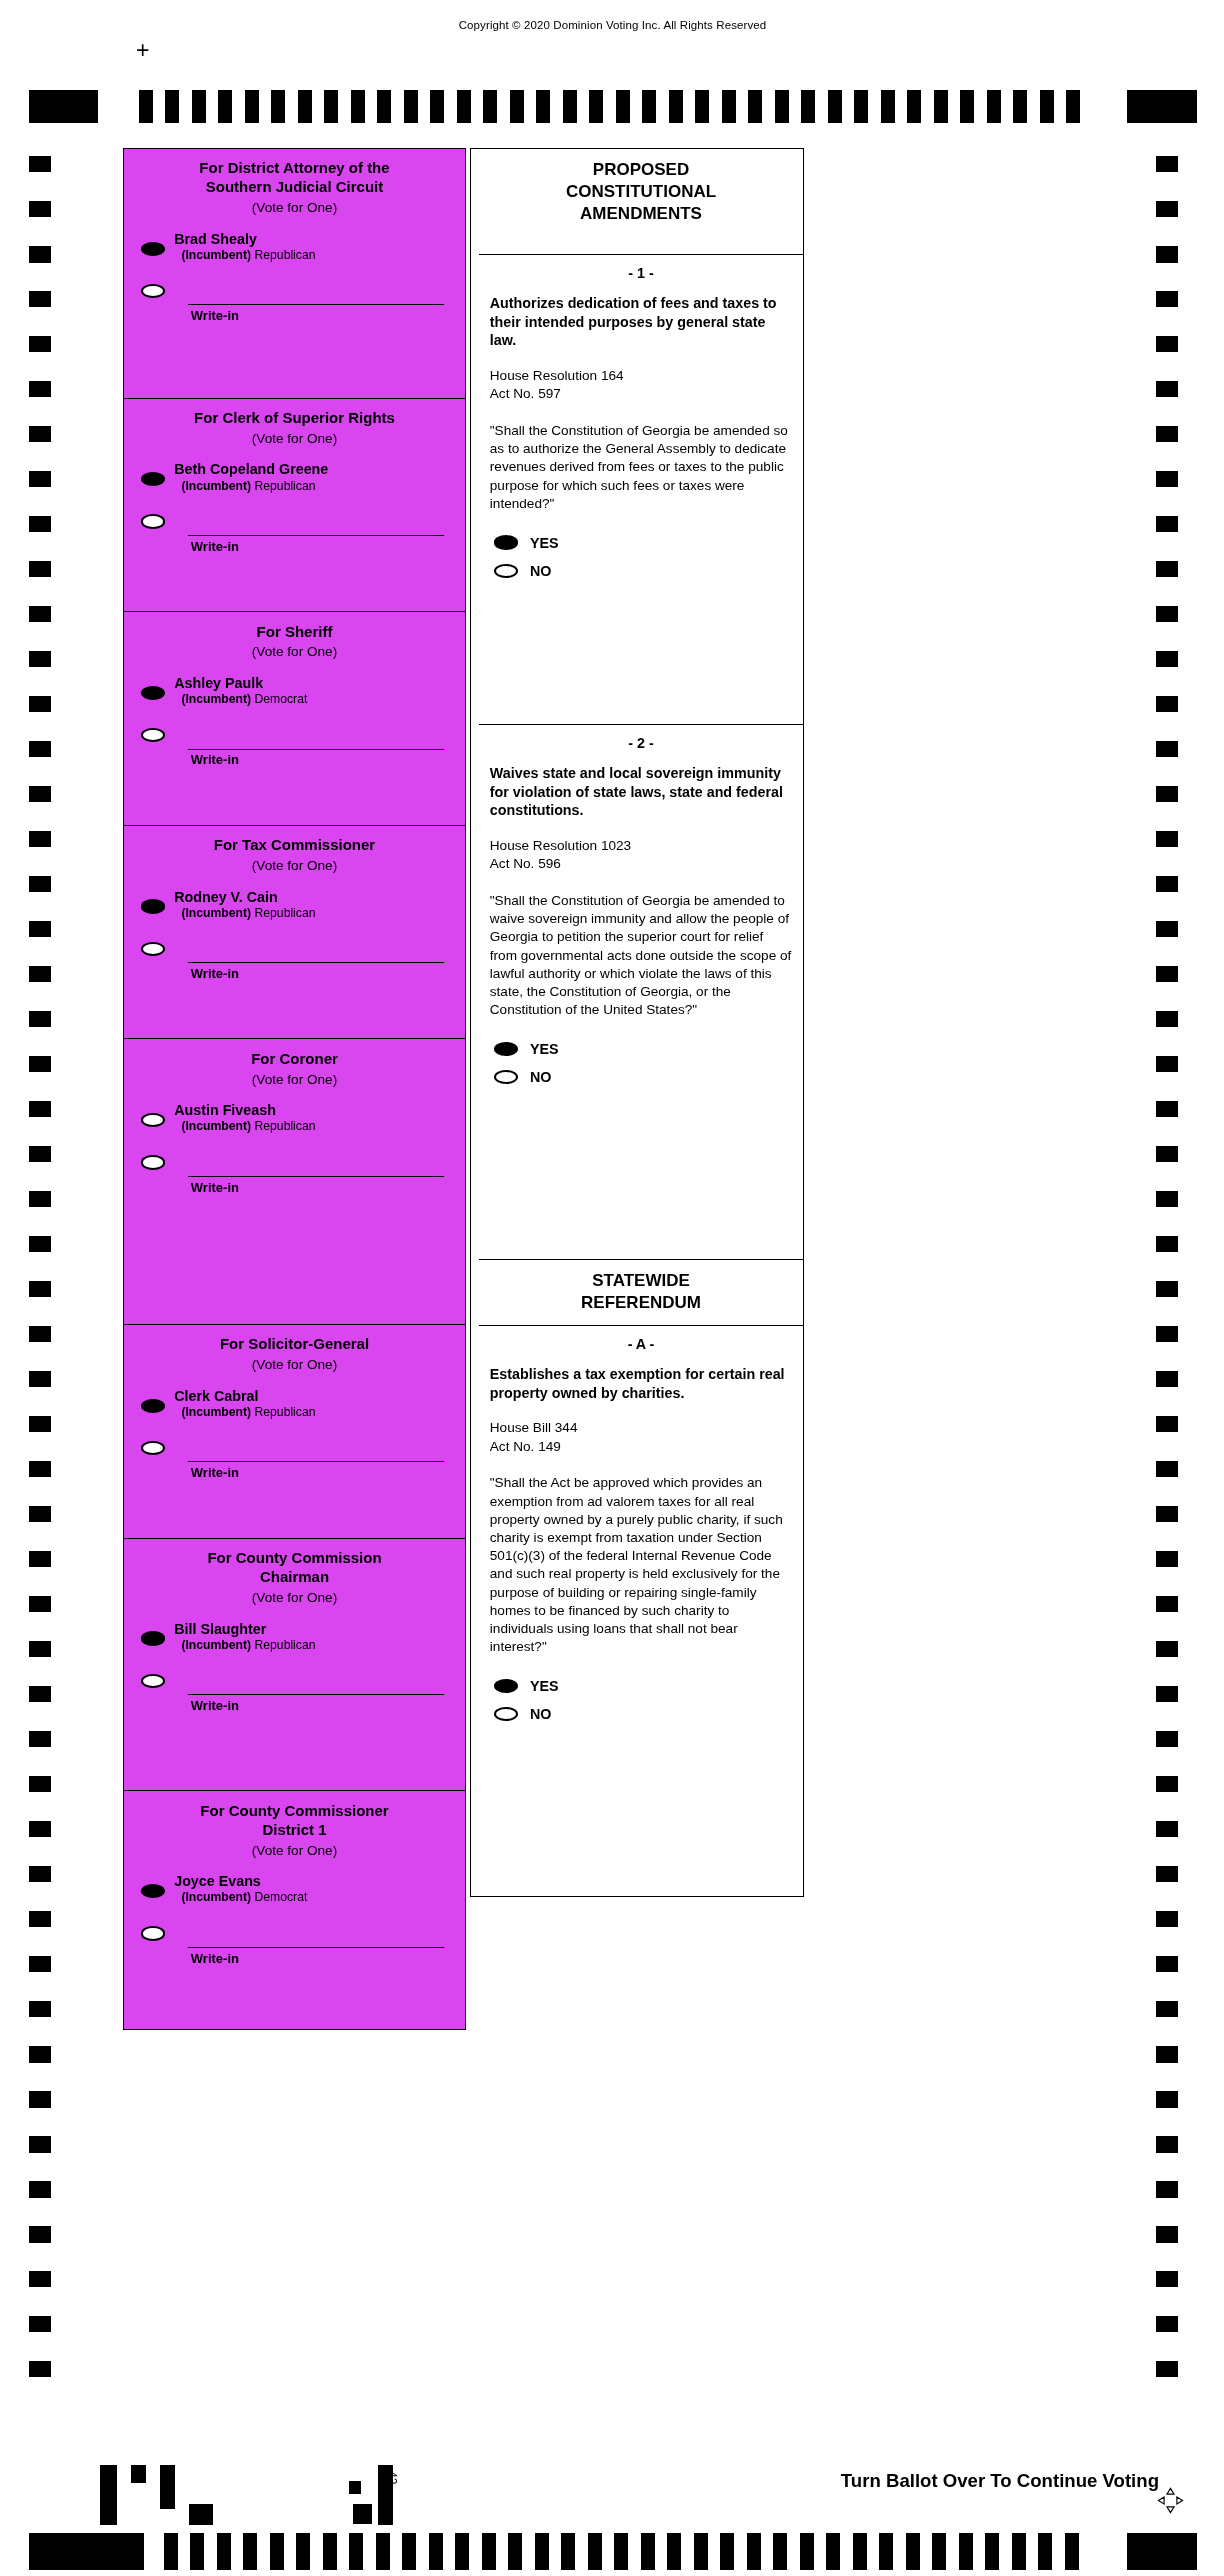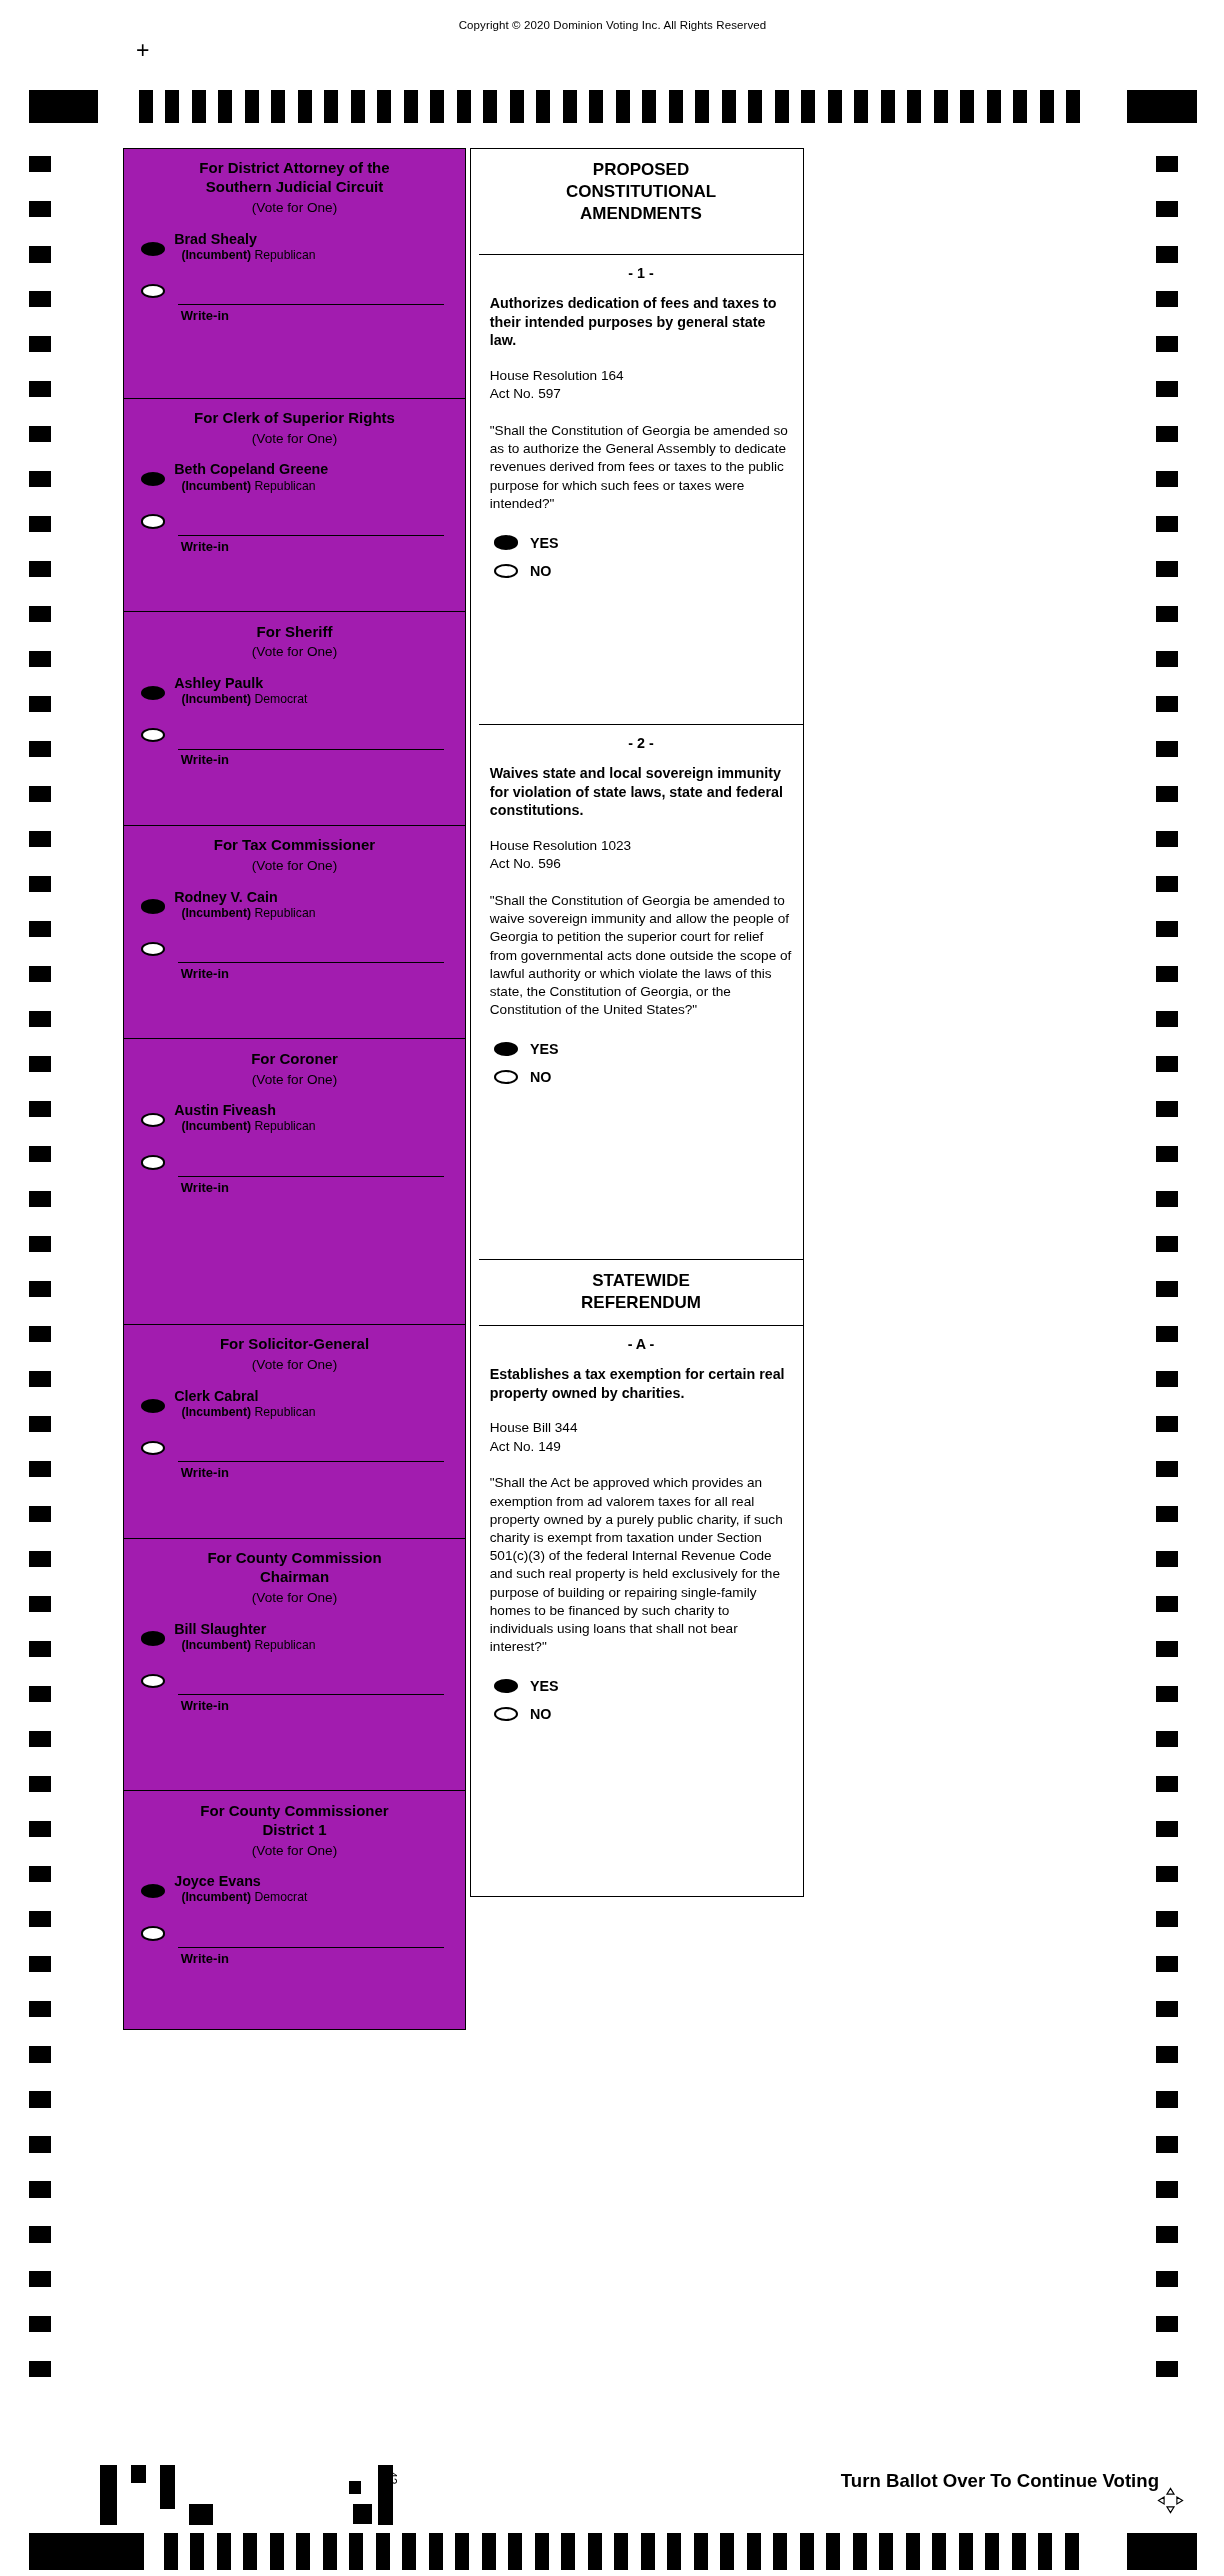--- a/index.html
+++ b/index.html
@@ -13,34 +13,34 @@
   
   .t-block { position:absolute; background:#000; }
   .t-bars-h { position:absolute; background:repeating-linear-gradient(90deg,#000 0 13.6px,transparent 13.6px 26.5px); }
   .t-col { position:absolute; width:21.5px; background:repeating-linear-gradient(180deg,#000 0 16.5px,transparent 16.5px 45px); }
 
   
   .col-left  { position:absolute; left:123px; top:148px; width:343px; }
   .col-right { position:absolute; left:470px; top:148px; width:334px; border:1.4px solid #000; background:#fff;padding-left:8px; }
 
   
-  .contest { border:1.4px solid #000; margin-top:-1.4px; background:#a21caf; padding-bottom:6px; }
+  .contest { border:1.4px solid #000; margin-top:-1.4px; background:#d946ef; padding-bottom:6px; }
   .contest:first-child { margin-top:0; }
   .c-title { font-size:15px; font-weight:bold; text-align:center; line-height:1.28; padding:9.3px 10px 0; white-space:pre-line; }
   .c-instr { font-size:13.6px; text-align:center; padding:3.6px 0 1.4px; }
   .cand { display:flex; align-items:center; padding:14.3px 10px 0 16.5px; }
   .oval { flex:none; width:24.4px; height:14.3px; border:2.2px solid #000; border-radius:50%; background:#fff; display:inline-block; }
   .oval[data-filled="true"] { background:#000; }
   .cand .oval { margin-top:2.9px; }
   .cand-txt { margin-left:9.3px; }
   .cand-name { display:block; font-size:14.3px; font-weight:bold; line-height:1.2; }
   .cand-detail { display:block; font-size:12.2px; padding-left:7.2px; line-height:1.3; }
   .cand-detail b { font-weight:bold; }
   .writein { display:flex; align-items:flex-start; padding:20px 21.5px 0 16.5px; }
-  .wi-right { flex:1; margin-left:13px; }
+  .wi-right { flex:1; margin-left:23px; }
   .wi-line { height:21.5px; border-bottom:1.4px solid #000; }
   .wi-label { font-size:13px; font-weight:bold; padding:2.9px 0 0 2.9px; }
 
   
   .m-header { font-size:17px; font-weight:bold; text-align:center; line-height:1.3; padding:10px 7.2px 7.2px; white-space:pre-line; }
   .m-sec { border-top:1.4px solid #000; padding:0 10.8px 11.5px; }
   .m-num { font-size:14.3px; font-weight:bold; text-align:center; padding-top:10px; }
   .m-summary { font-size:14.3px; font-weight:bold; line-height:1.3; margin-top:13px; }
   .m-refs { font-size:13.6px; line-height:1.35; margin-top:17px; }
   .m-question { font-size:13.6px; line-height:1.34; margin-top:18.6px; }

